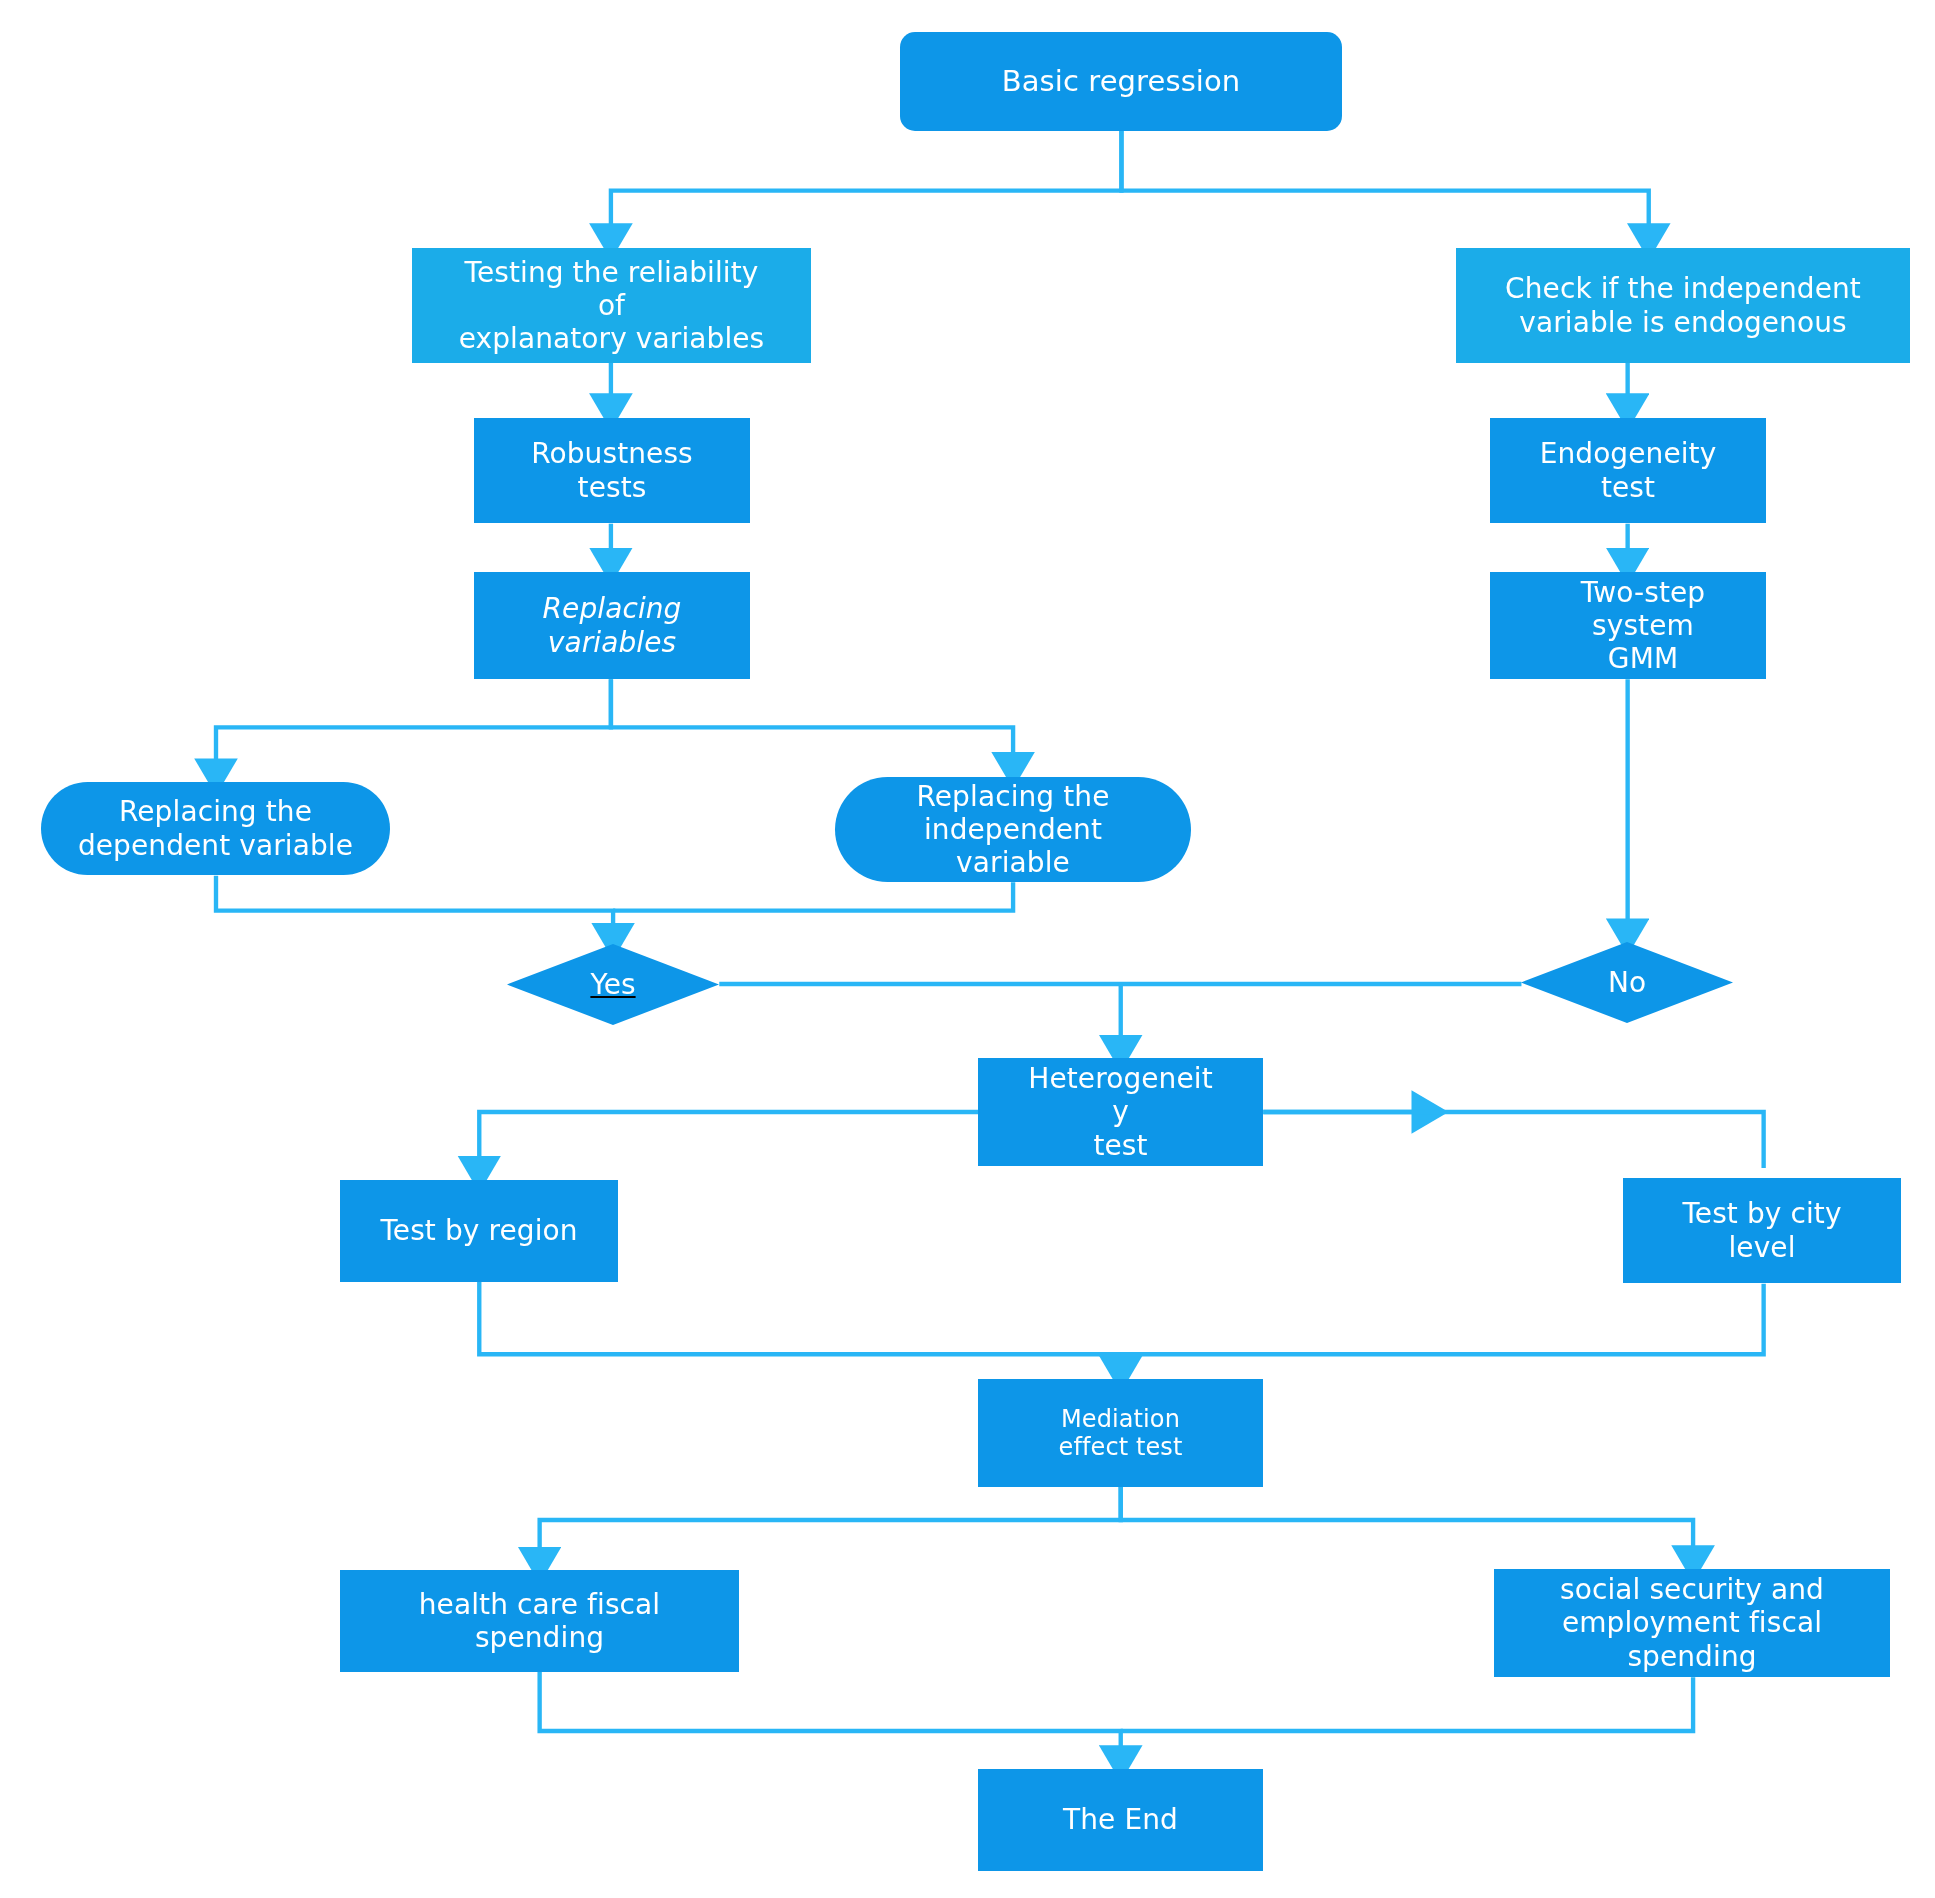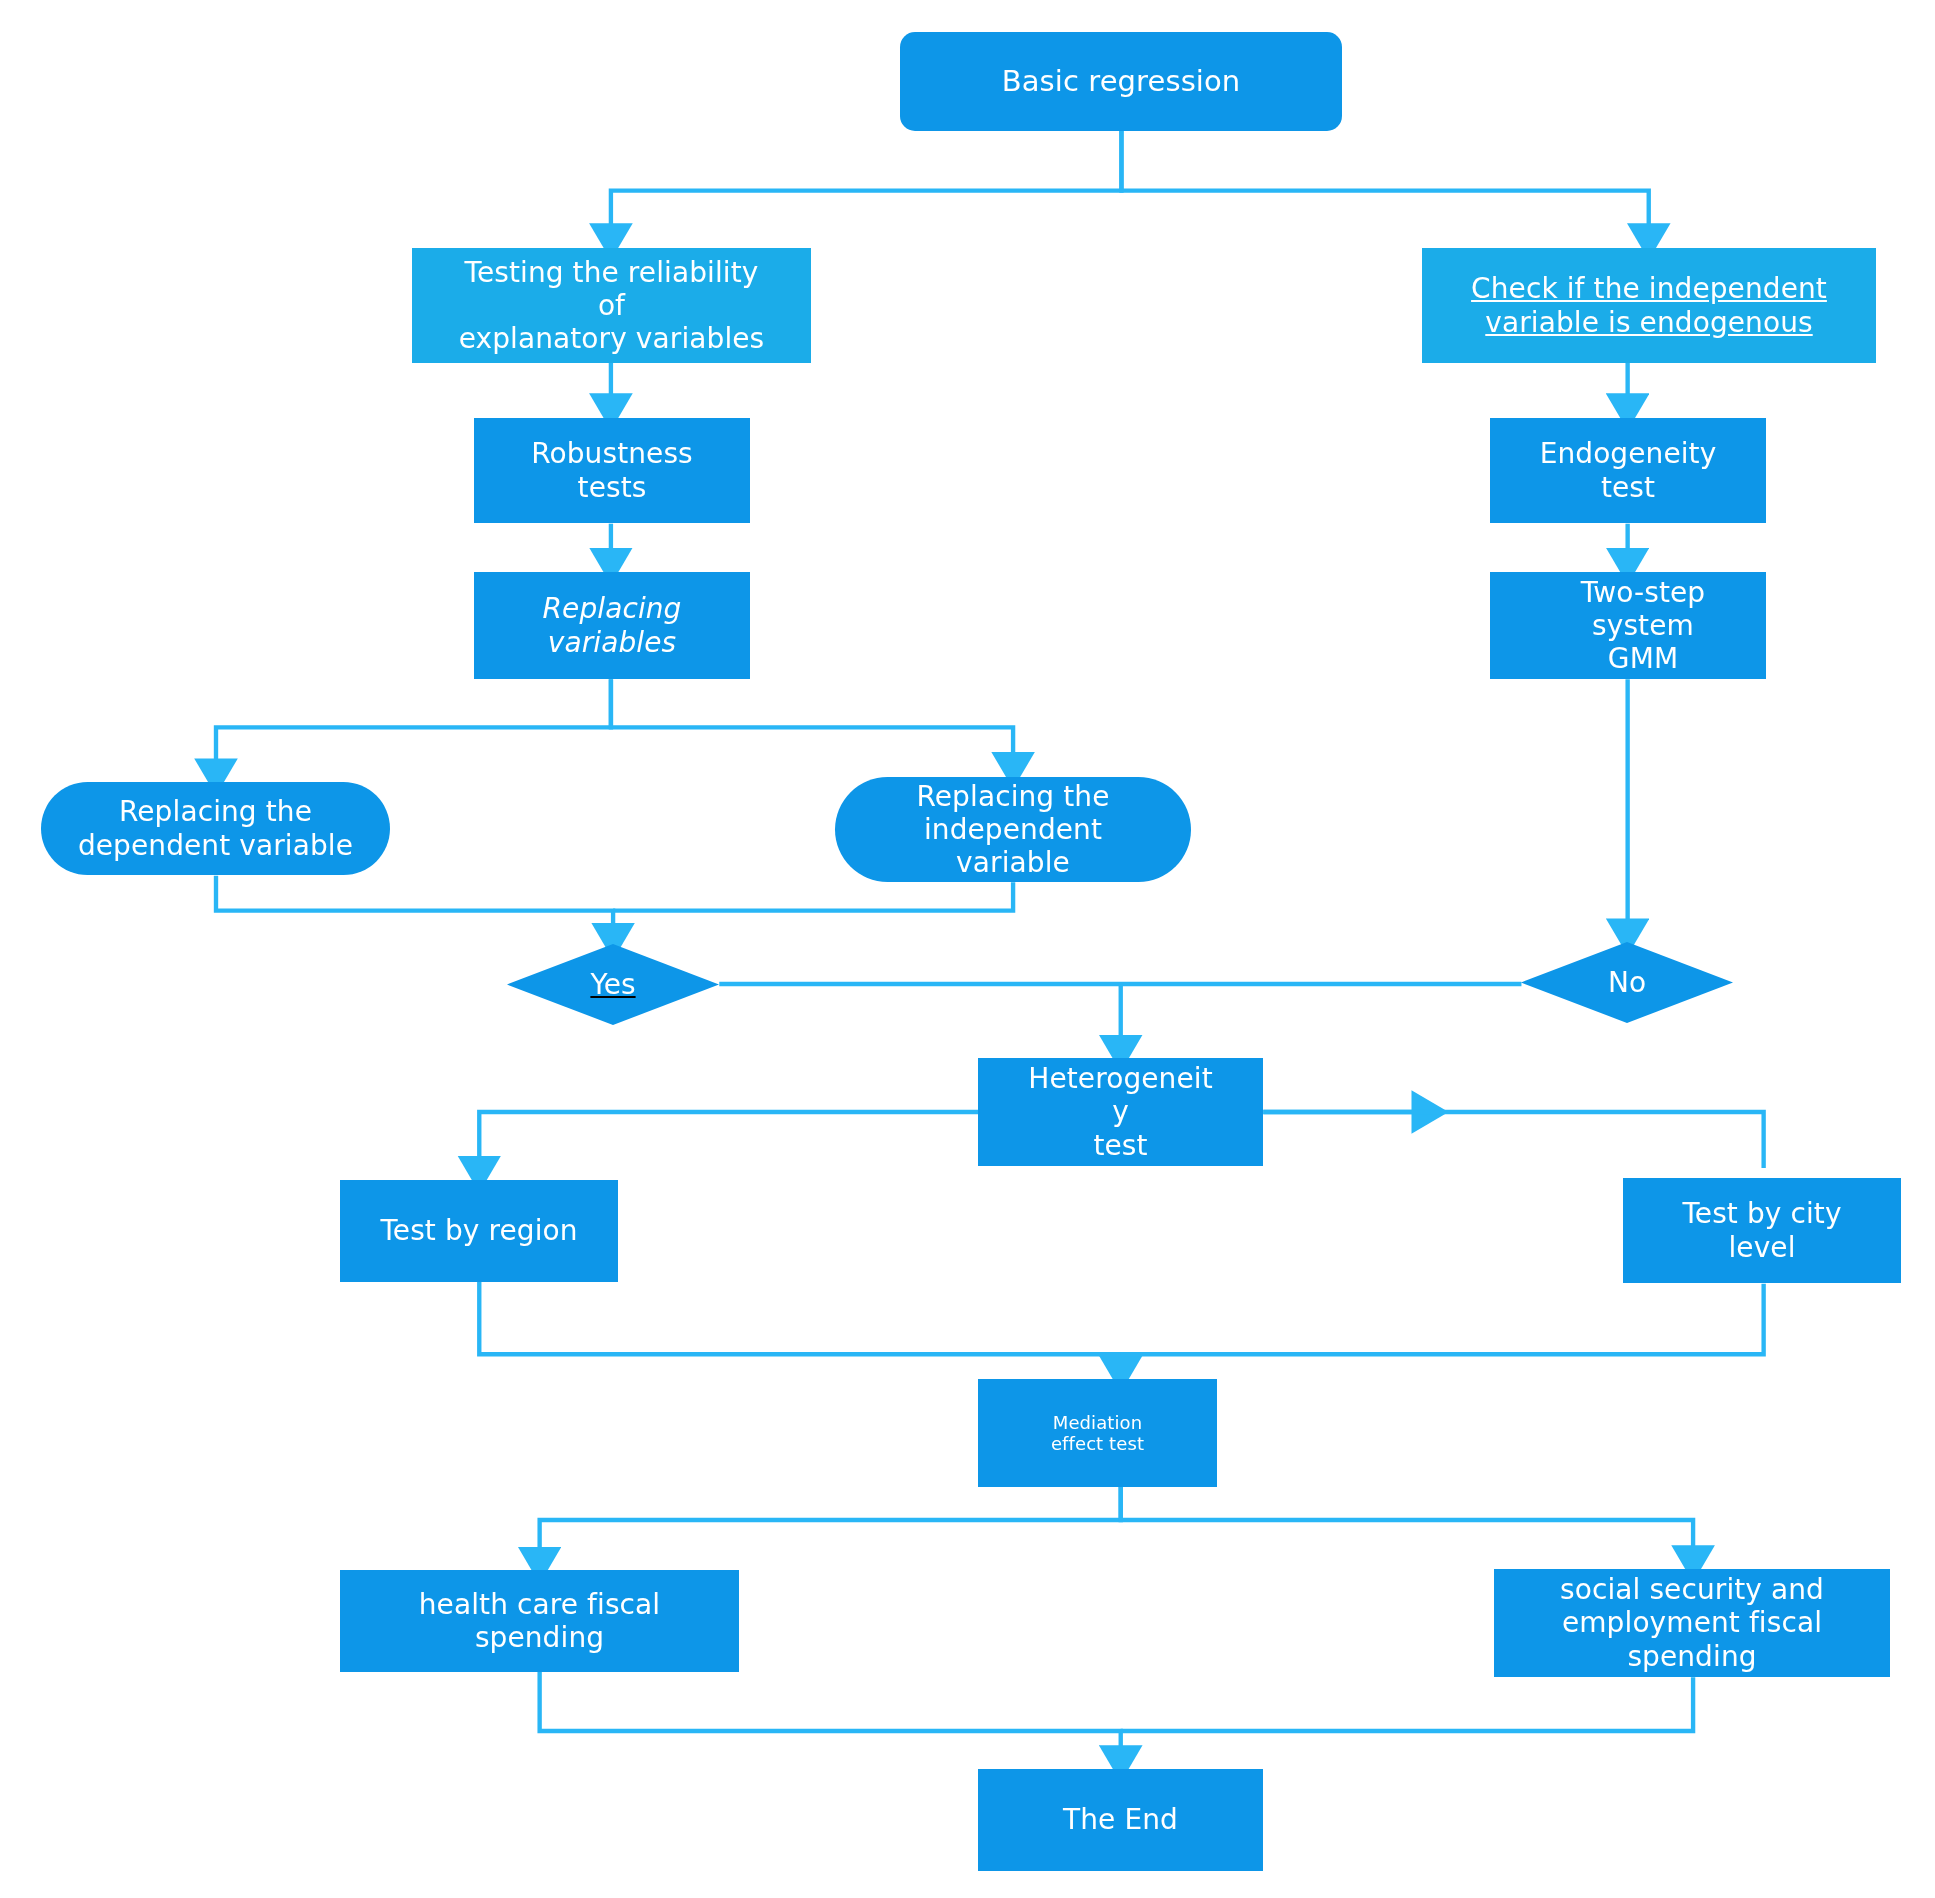--- a/index.html
+++ b/index.html
@@ -114,21 +114,21 @@
   <div class="node rect" style="left:900px; top:32px; width:442px; height:99px; font-size:29px;border-radius:15px;">
     <span>Basic regression</span>
   </div>
 
   <div class="node rect-light" style="left:412px; top:248px; width:399px; height:115px; font-size:28px;">
     <span>Testing the reliability
 of
 explanatory variables</span>
   </div>
 
-  <div class="node rect-light" style="left:1422px; top:248px; width:454px; height:115px; font-size:28px;text-decoration:underline;">
+  <div class="node rect-light" style="left:1456px; top:248px; width:454px; height:115px; font-size:28px;">
     <span>Check if the independent
 variable is endogenous</span>
   </div>
 
   <div class="node rect" style="left:474px; top:418px; width:276px; height:105px; font-size:28px;">
     <span>Robustness
 tests</span>
   </div>
 
   <div class="node rect" style="left:1490px; top:418px; width:276px; height:105px; font-size:28px;">
@@ -176,21 +176,21 @@
 
   <div class="node rect" style="left:340px; top:1180px; width:278px; height:102px; font-size:28px;">
     <span>Test by region</span>
   </div>
 
   <div class="node rect" style="left:1623px; top:1178px; width:278px; height:105px; font-size:28px;align-items:center;">
     <span>Test by city
 level</span>
   </div>
 
-  <div class="node rect" style="left:978px; top:1379px; width:239px; height:108px; font-size:18px;">
+  <div class="node rect" style="left:978px; top:1379px; width:285px; height:108px; font-size:24px;">
     <span>Mediation
 effect test</span>
   </div>
 
   <div class="node rect" style="left:340px; top:1570px; width:399px; height:102px; font-size:28px;">
     <span>health care fiscal
 spending</span>
   </div>
 
   <div class="node rect overflow-node" style="left:1494px; top:1569px; width:396px; height:108px; font-size:28px;">

